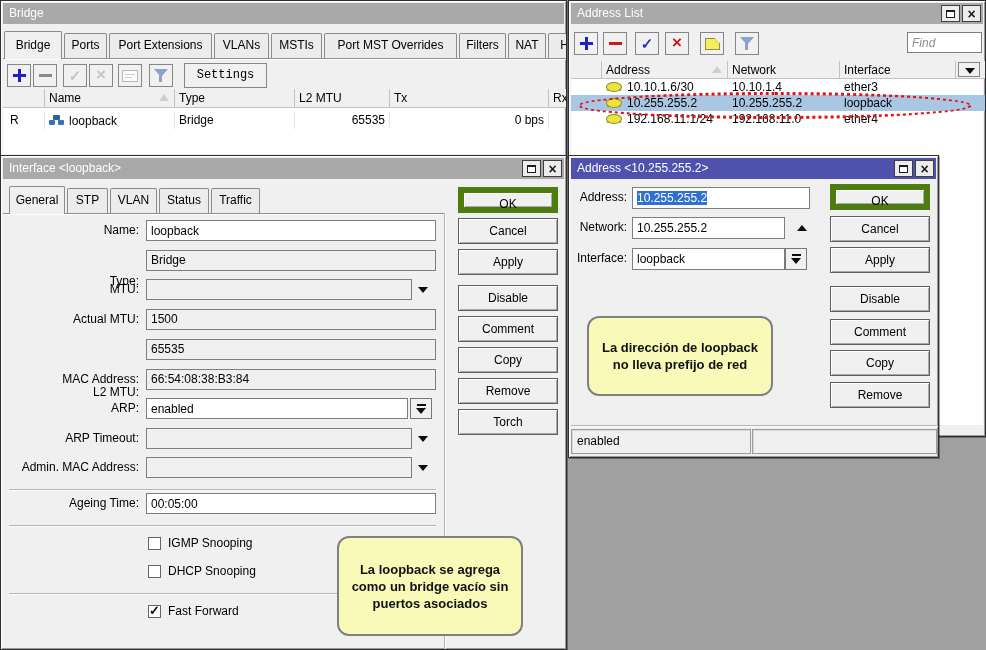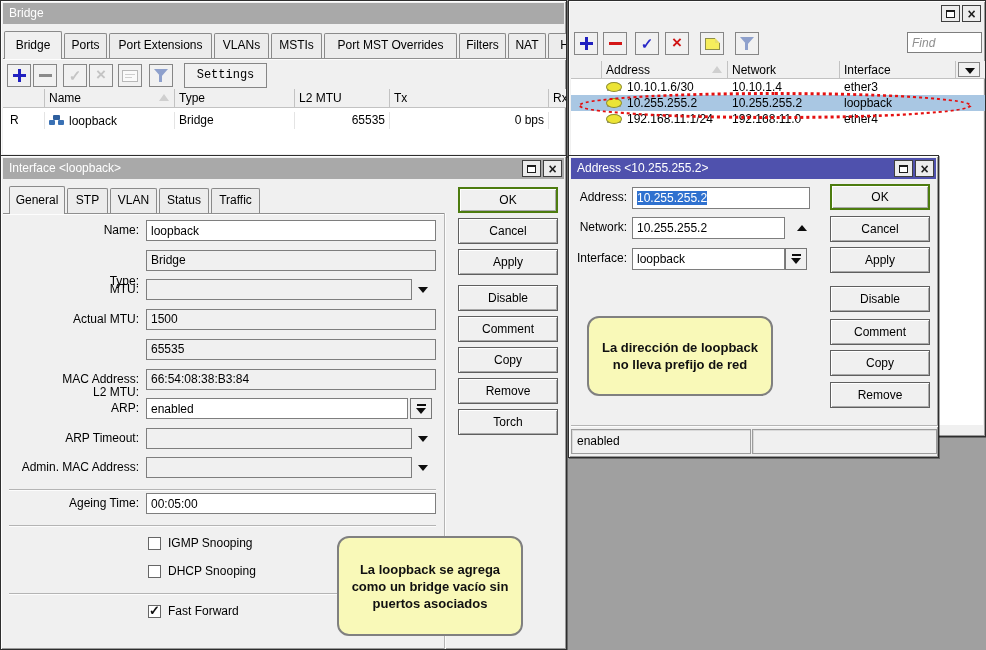--- a/index.html
+++ b/index.html
@@ -21,21 +21,21 @@
 
   .tab { position:absolute; top:32px; height:25px; border:1px solid #8a8a8a; border-bottom:none;
          background:#ececec; text-align:center; padding-top:4px; border-radius:2px 2px 0 0; z-index:2; }
   .tab.active { top:30px; height:28px; background:#f0f0f0; z-index:4; padding-top:6px; }
   .tabline { position:absolute; height:1px; background:#8f8f8f; box-shadow:0 1px 0 #fdfdfd; z-index:3; }
 
   .tbtn { position:absolute; width:24px; height:23px; border:1px solid #868686; background:#f1f1f1;
           display:flex; align-items:center; justify-content:center; }
   .btn { position:absolute; width:100px; height:26px; border:1px solid #5f5f5f; background:#f0f0f0;
          text-align:center; line-height:24px; box-shadow: inset 1px 1px 0 #fff, inset -1px -1px 0 #aaa; }
-  .btn.default { border:2px solid #4d7c0f; line-height:22px; }
+  .btn.default { border:6px solid #4d7c0f; line-height:22px; }
   .btn2 { position:absolute; border:1px solid #868686; background:#f1f1f1; text-align:center; }
 
   .ic-plus { position:relative; width:13px; height:13px; }
   .ic-plus::before { content:""; position:absolute; left:0; top:5px; width:13px; height:3px; background:#2020c0; }
   .ic-plus::after  { content:""; position:absolute; left:5px; top:0; width:3px; height:13px; background:#2020c0; }
   .ic-minus { width:13px; height:3px; background:#d41616; }
   .ic-minus.gray { background:#8a8a8a; }
   .ic-check { font-size:15px; font-weight:bold; color:#2a2ac8; line-height:14px; }
   .ic-x { font-size:17px; font-weight:bold; color:#d01414; line-height:13px; margin-top:-2px; }
   .ic-check.disabled, .ic-x.disabled { color:#c4c4c4; }
@@ -156,20 +156,23 @@
         <span>loopback</span>
       </div>
     <div class="td" style="width:120px;">Bridge</div>
     <div class="td num" style="width:95px;">65535</div>
     <div class="td num" style="width:159px;">0 bps</div>
     <div class="td" style="flex:1;border-right:none;"></div>
   </div>
 </div>
 
 <div class="window" style="left:568px;top:0;width:418px;height:437px;z-index:2;">
+  <div class="titlebar inactive">
+    <span>Address List</span>
+  </div>
   <div class="winbtns" style="right:4px;">
     <div class="winbtn">
         <span class="glyph-max"></span>
       </div>
     <div class="winbtn">
         <span class="glyph-close">×</span>
       </div>
   </div>
 
   <div class="tbtn" style="left:5px;top:31px;">

